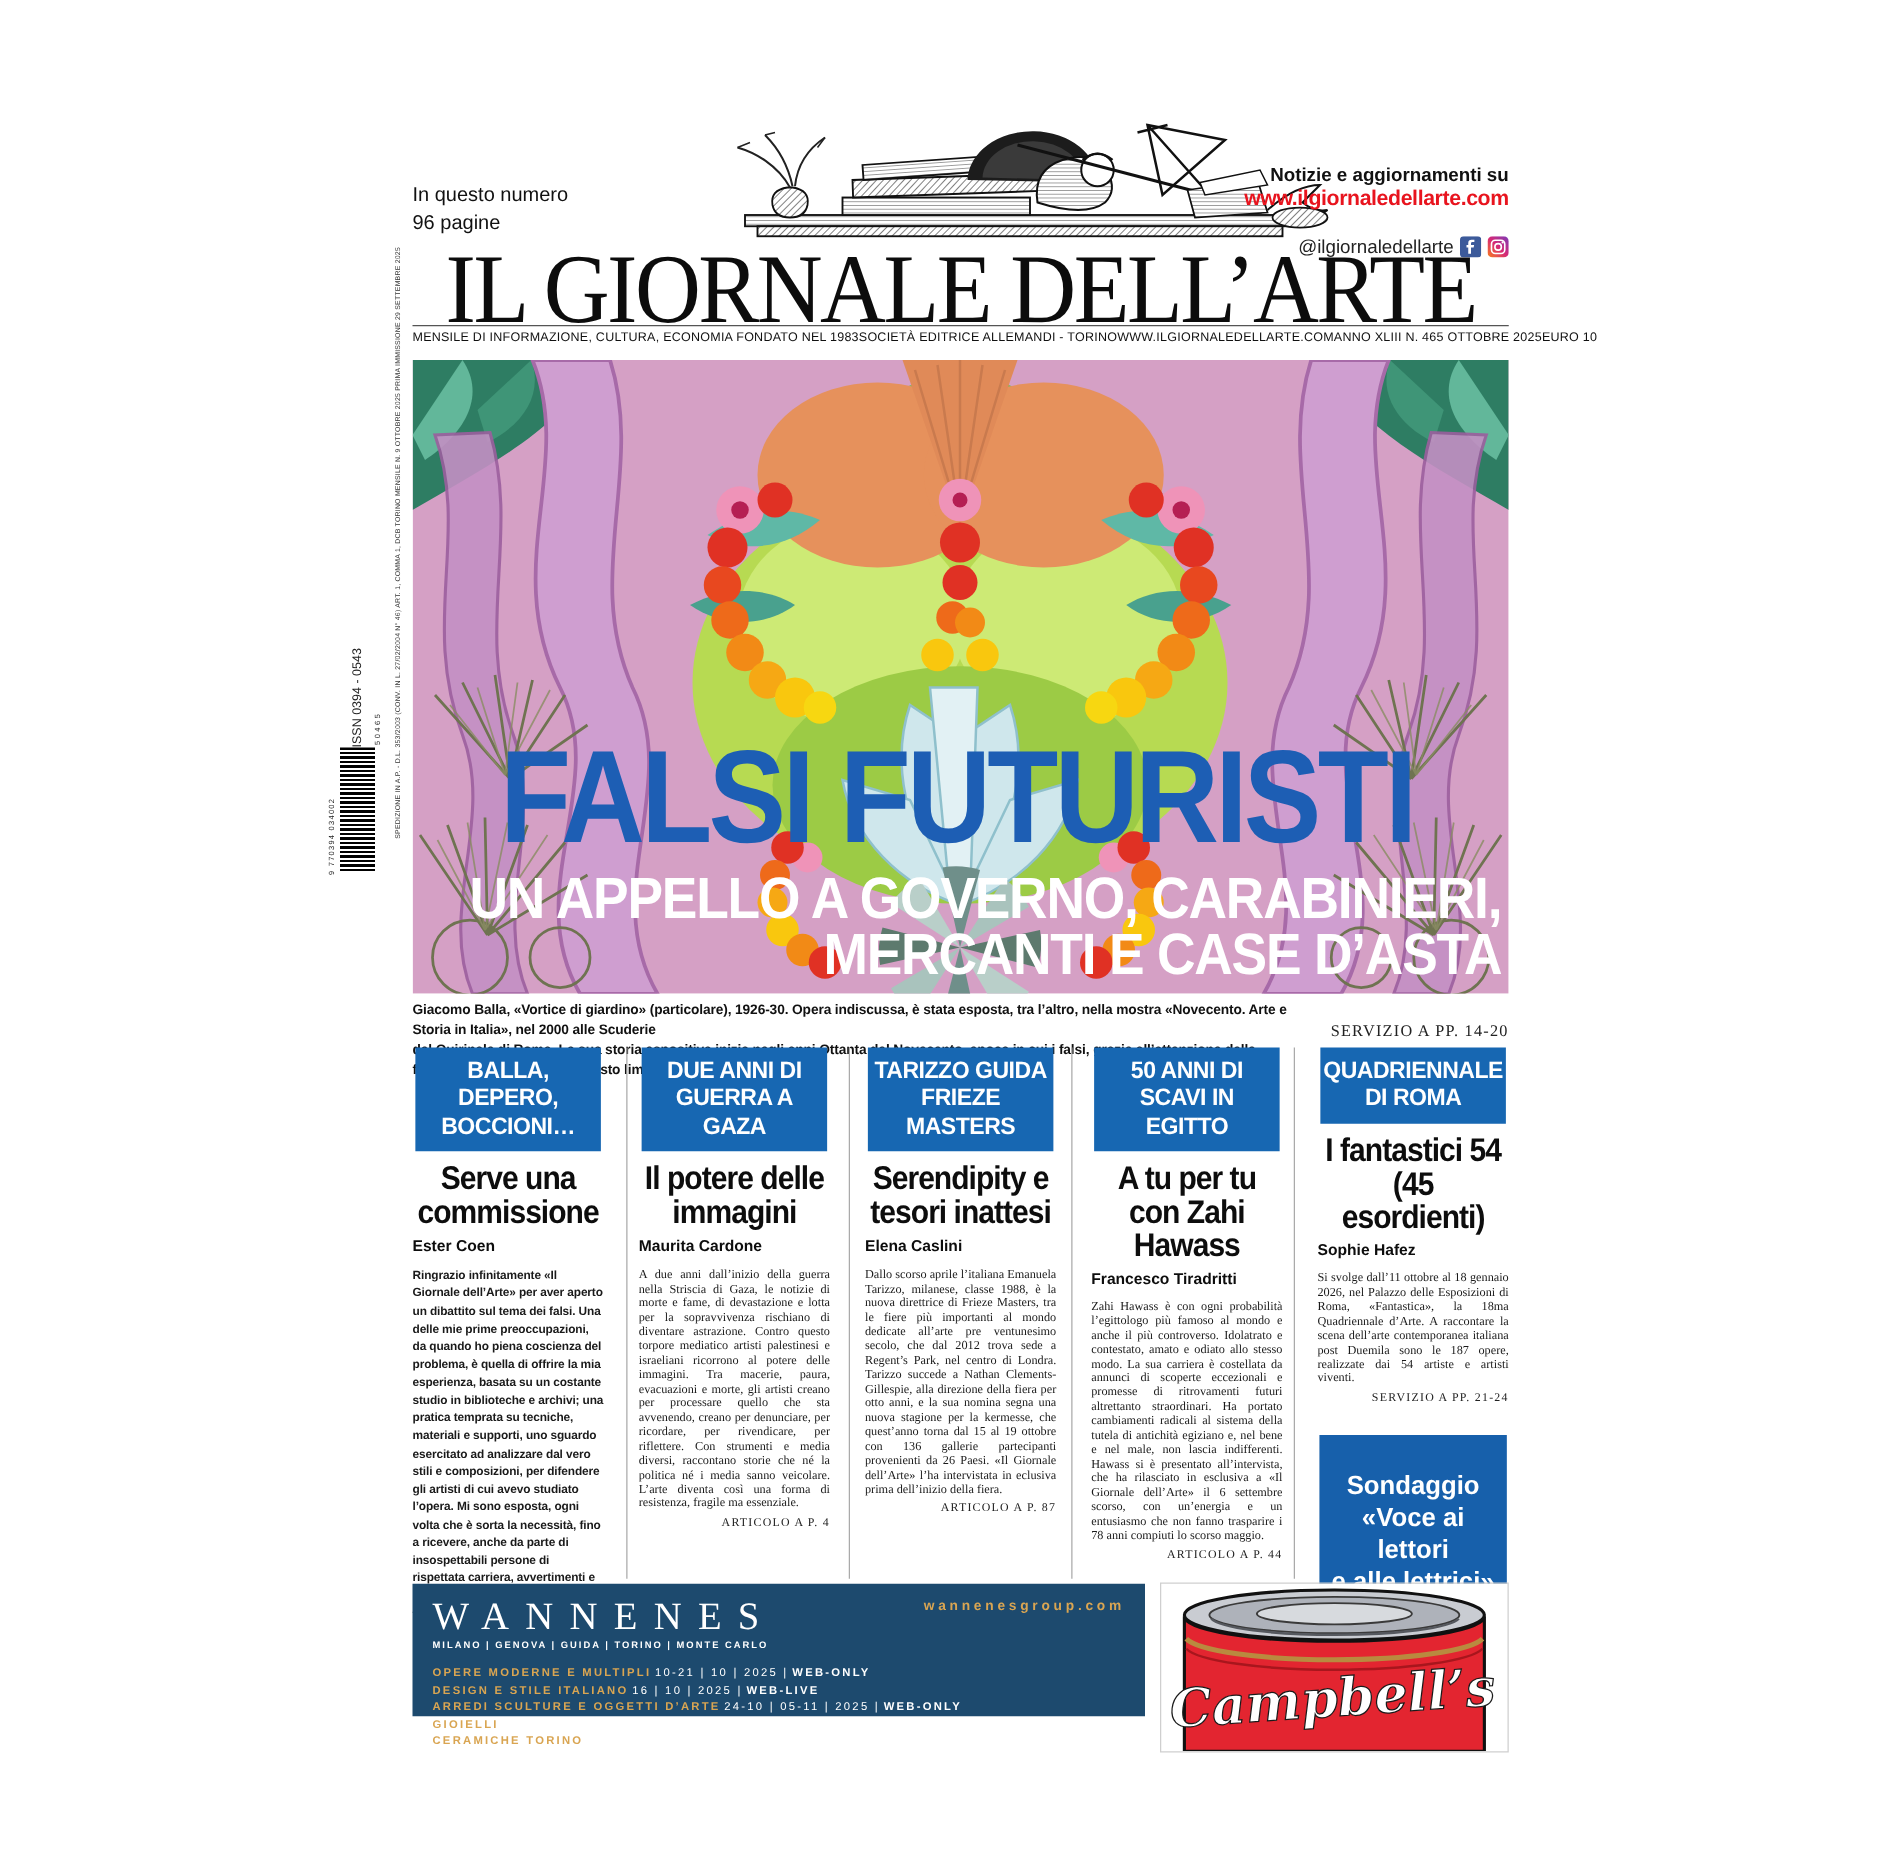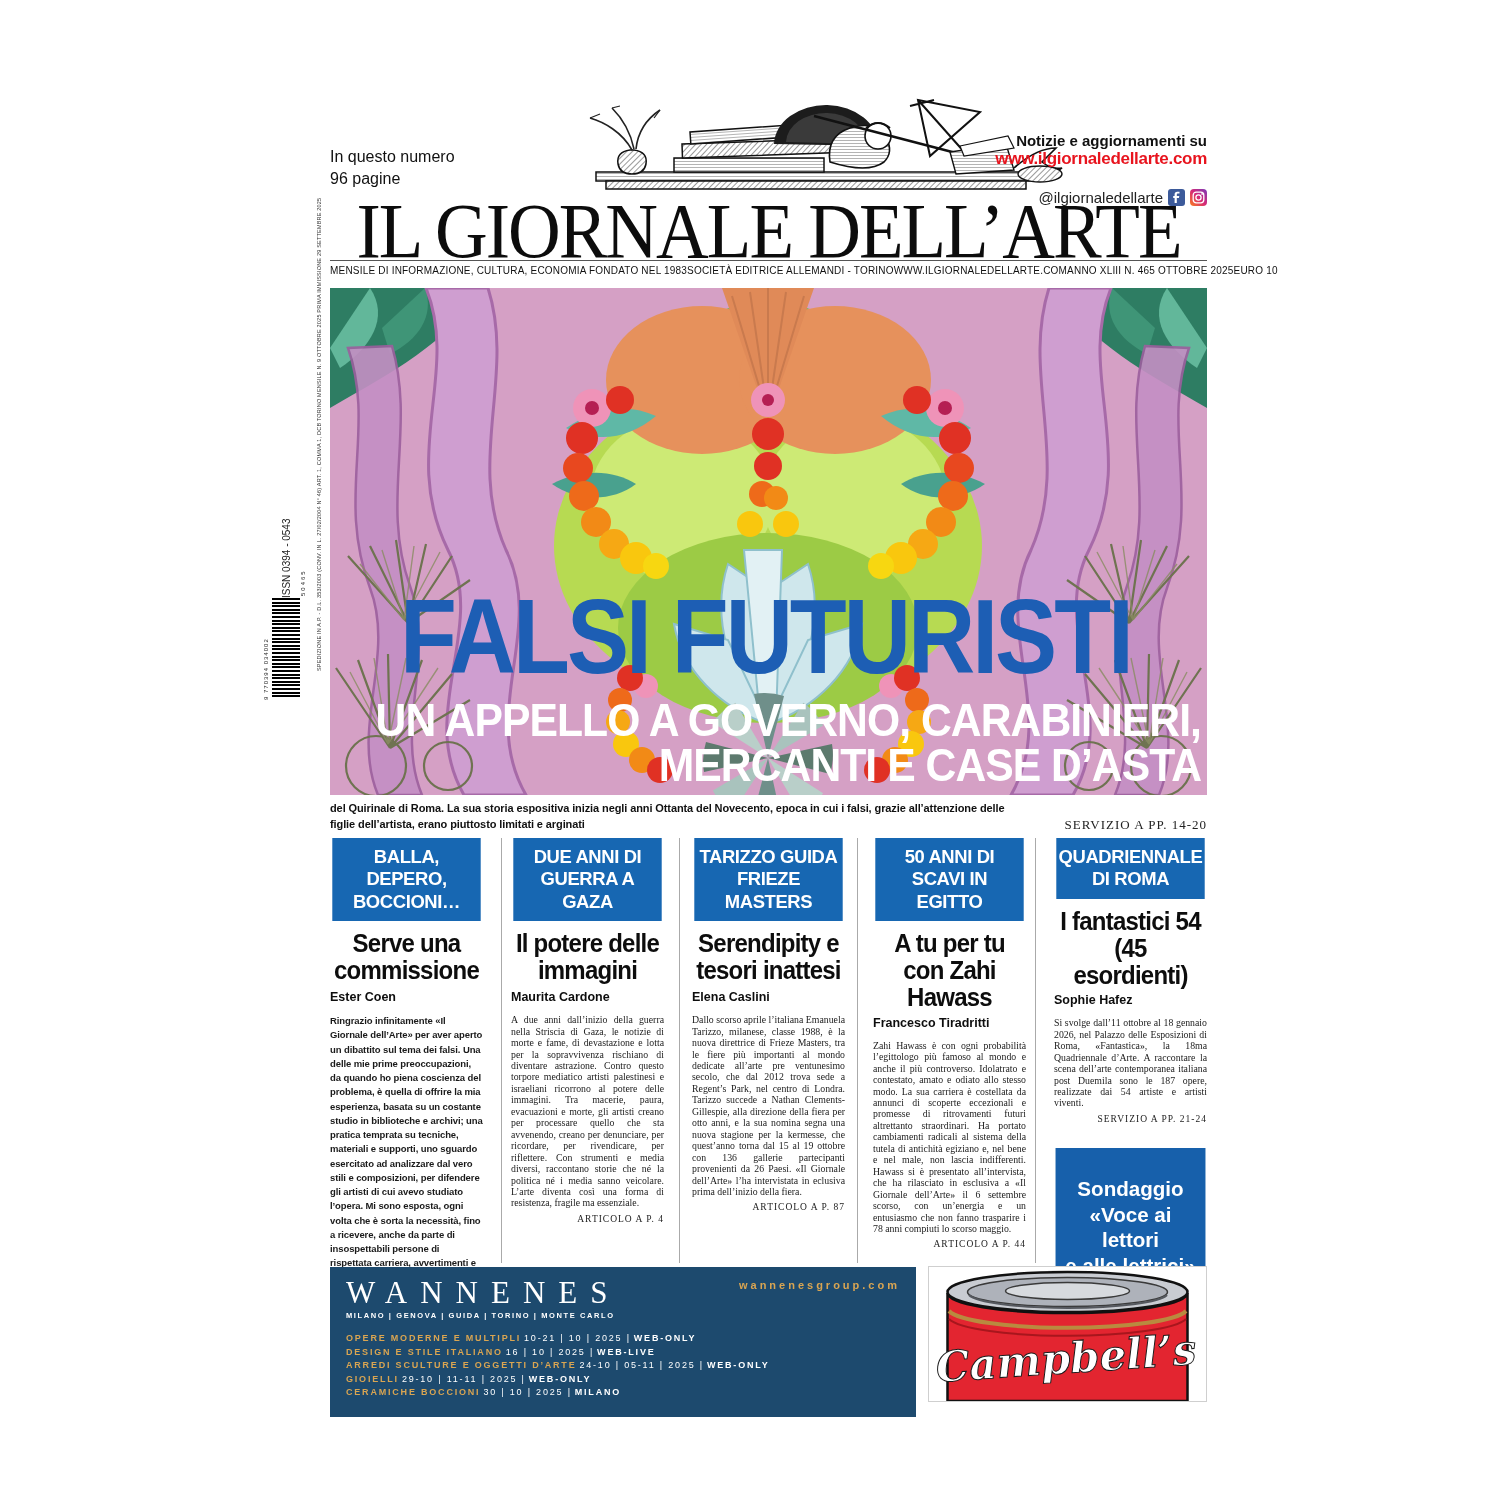--- a/index.html
+++ b/index.html
@@ -55,21 +55,21 @@
   .byline{margin-top:9px;text-align:left;font-size:12.5px;font-weight:700;color:#0d0d0d;}
   .body{margin:10px 0 0 0;color:#1a1a1a;}
   .body.sans{font-size:9.5px;font-weight:700;line-height:1.5;text-align:left;letter-spacing:-0.1px;}
   .body.serif{font-family:"Liberation Serif",serif;font-size:9.8px;line-height:1.17;text-align:justify;}
   .art-ref{margin-top:5px;text-align:right;font-family:"Liberation Serif",serif;font-size:9.5px;
            letter-spacing:1px;color:#222;}
   .sondaggio{margin-top:24px;background:#1760ab;color:#fff;text-align:center;font-weight:700;
              font-size:21px;line-height:1.22;padding:28px 4px;transform:scale(0.98,1);}
   .sondaggio span{display:block;}
   
-  .wannenes{left:330px;top:1267px;width:586px;height:150px;background:#1d4a6e;color:#fff;box-sizing:border-box;padding:10px 16px;}
+  .wannenes{left:330px;top:1267px;width:586px;height:106px;background:#1d4a6e;color:#fff;box-sizing:border-box;padding:10px 16px;}
   .wn-top{display:flex;justify-content:space-between;align-items:flex-start;}
   .wn-brand{font-family:"Liberation Serif",serif;font-size:31px;letter-spacing:13px;font-weight:400;line-height:1;}
   .wn-cities{font-size:7.5px;font-weight:700;letter-spacing:1.6px;margin-top:3px;}
   .wn-site{font-size:11px;font-weight:700;letter-spacing:3px;color:#d9a552;margin-top:2px;}
   .wn-list{margin-top:12px;font-size:9px;letter-spacing:1.8px;line-height:1.5;}
   .a-title{color:#d9a552;font-weight:700;}
   .a-details{color:#fff;margin:0 3px;}
   .a-tag{color:#fff;font-weight:700;}
   .campbells{left:929px;top:1267px;width:277px;height:134px;background:#fff;outline:1px solid #cfcfcf;overflow:hidden;}
 </style>
@@ -268,20 +268,21 @@
   </svg>
 
   <div class="cover-text">
     <div class="cover-headline">FALSI FUTURISTI</div>
     <div class="cover-sub">UN APPELLO A GOVERNO, CARABINIERI,</div>
     <div class="cover-sub">MERCANTI E CASE D’ASTA</div>
   </div>
 </div>
 
 <div class="abs caption">
+  <div>Giacomo Balla, «Vortice di giardino» (particolare), 1926-30. Opera indiscussa, è stata esposta, tra l’altro, nella mostra «Novecento. Arte e Storia in Italia», nel 2000 alle Scuderie</div>
   <div>del Quirinale di Roma. La sua storia espositiva inizia negli anni Ottanta del Novecento, epoca in cui i falsi, grazie all’attenzione delle figlie dell’artista, erano piuttosto limitati e arginati</div>
 </div>
 <div class="abs service-ref">SERVIZIO A PP. 14-20</div>
 
 <div class="abs divider" style="left:501px"></div>
 <div class="abs divider" style="left:679px"></div>
 <div class="abs divider" style="left:857px"></div>
 <div class="abs divider" style="left:1035px"></div>
 
 <div class="abs cols">
@@ -338,21 +339,21 @@
       <div class="wn-brand">WANNENES</div>
       <div class="wn-cities">MILANO | GENOVA | GUIDA | TORINO | MONTE CARLO</div>
     </div>
     <div class="wn-site">wannenesgroup.com</div>
   </div>
   <div class="wn-list">
     <div><span class="a-title">OPERE MODERNE E MULTIPLI</span><span class="a-details">10-21 | 10 | 2025 |</span><span class="a-tag">WEB-ONLY</span></div>
     <div><span class="a-title">DESIGN E STILE ITALIANO</span><span class="a-details">16 | 10 | 2025 |</span><span class="a-tag">WEB-LIVE</span></div>
     <div><span class="a-title">ARREDI SCULTURE E OGGETTI D’ARTE</span><span class="a-details">24-10 | 05-11 | 2025 |</span><span class="a-tag">WEB-ONLY</span></div>
     <div><span class="a-title">GIOIELLI</span><span class="a-details">29-10 | 11-11 | 2025 |</span><span class="a-tag">WEB-ONLY</span></div>
-    <div><span class="a-title">CERAMICHE BOCCIONI</span><span class="a-details">30 | 10 | 2025 |</span><span class="a-tag">MILANO</span></div>
+    <div><span class="a-title">CERAMICHE TORINO</span><span class="a-details">30 | 10 | 2025 |</span><span class="a-tag">MILANO</span></div>
   </div>
 </div>
 
 <div class="abs campbells">
   <svg width="277" height="134" viewBox="0 0 277 134">
 
     <path d="M18.5,26 A120,20 0 0,0 258.5,26 L258.5,134 L18.5,134 Z" fill="#e32530" stroke="#111" stroke-width="2.5"></path>
 
     <path d="M20,44 A120,20 0 0,0 257,44" fill="none" stroke="#b98a3f" stroke-width="4"></path>
     <path d="M20,52 A120,20 0 0,0 257,52" fill="none" stroke="#a8161d" stroke-width="2"></path>

